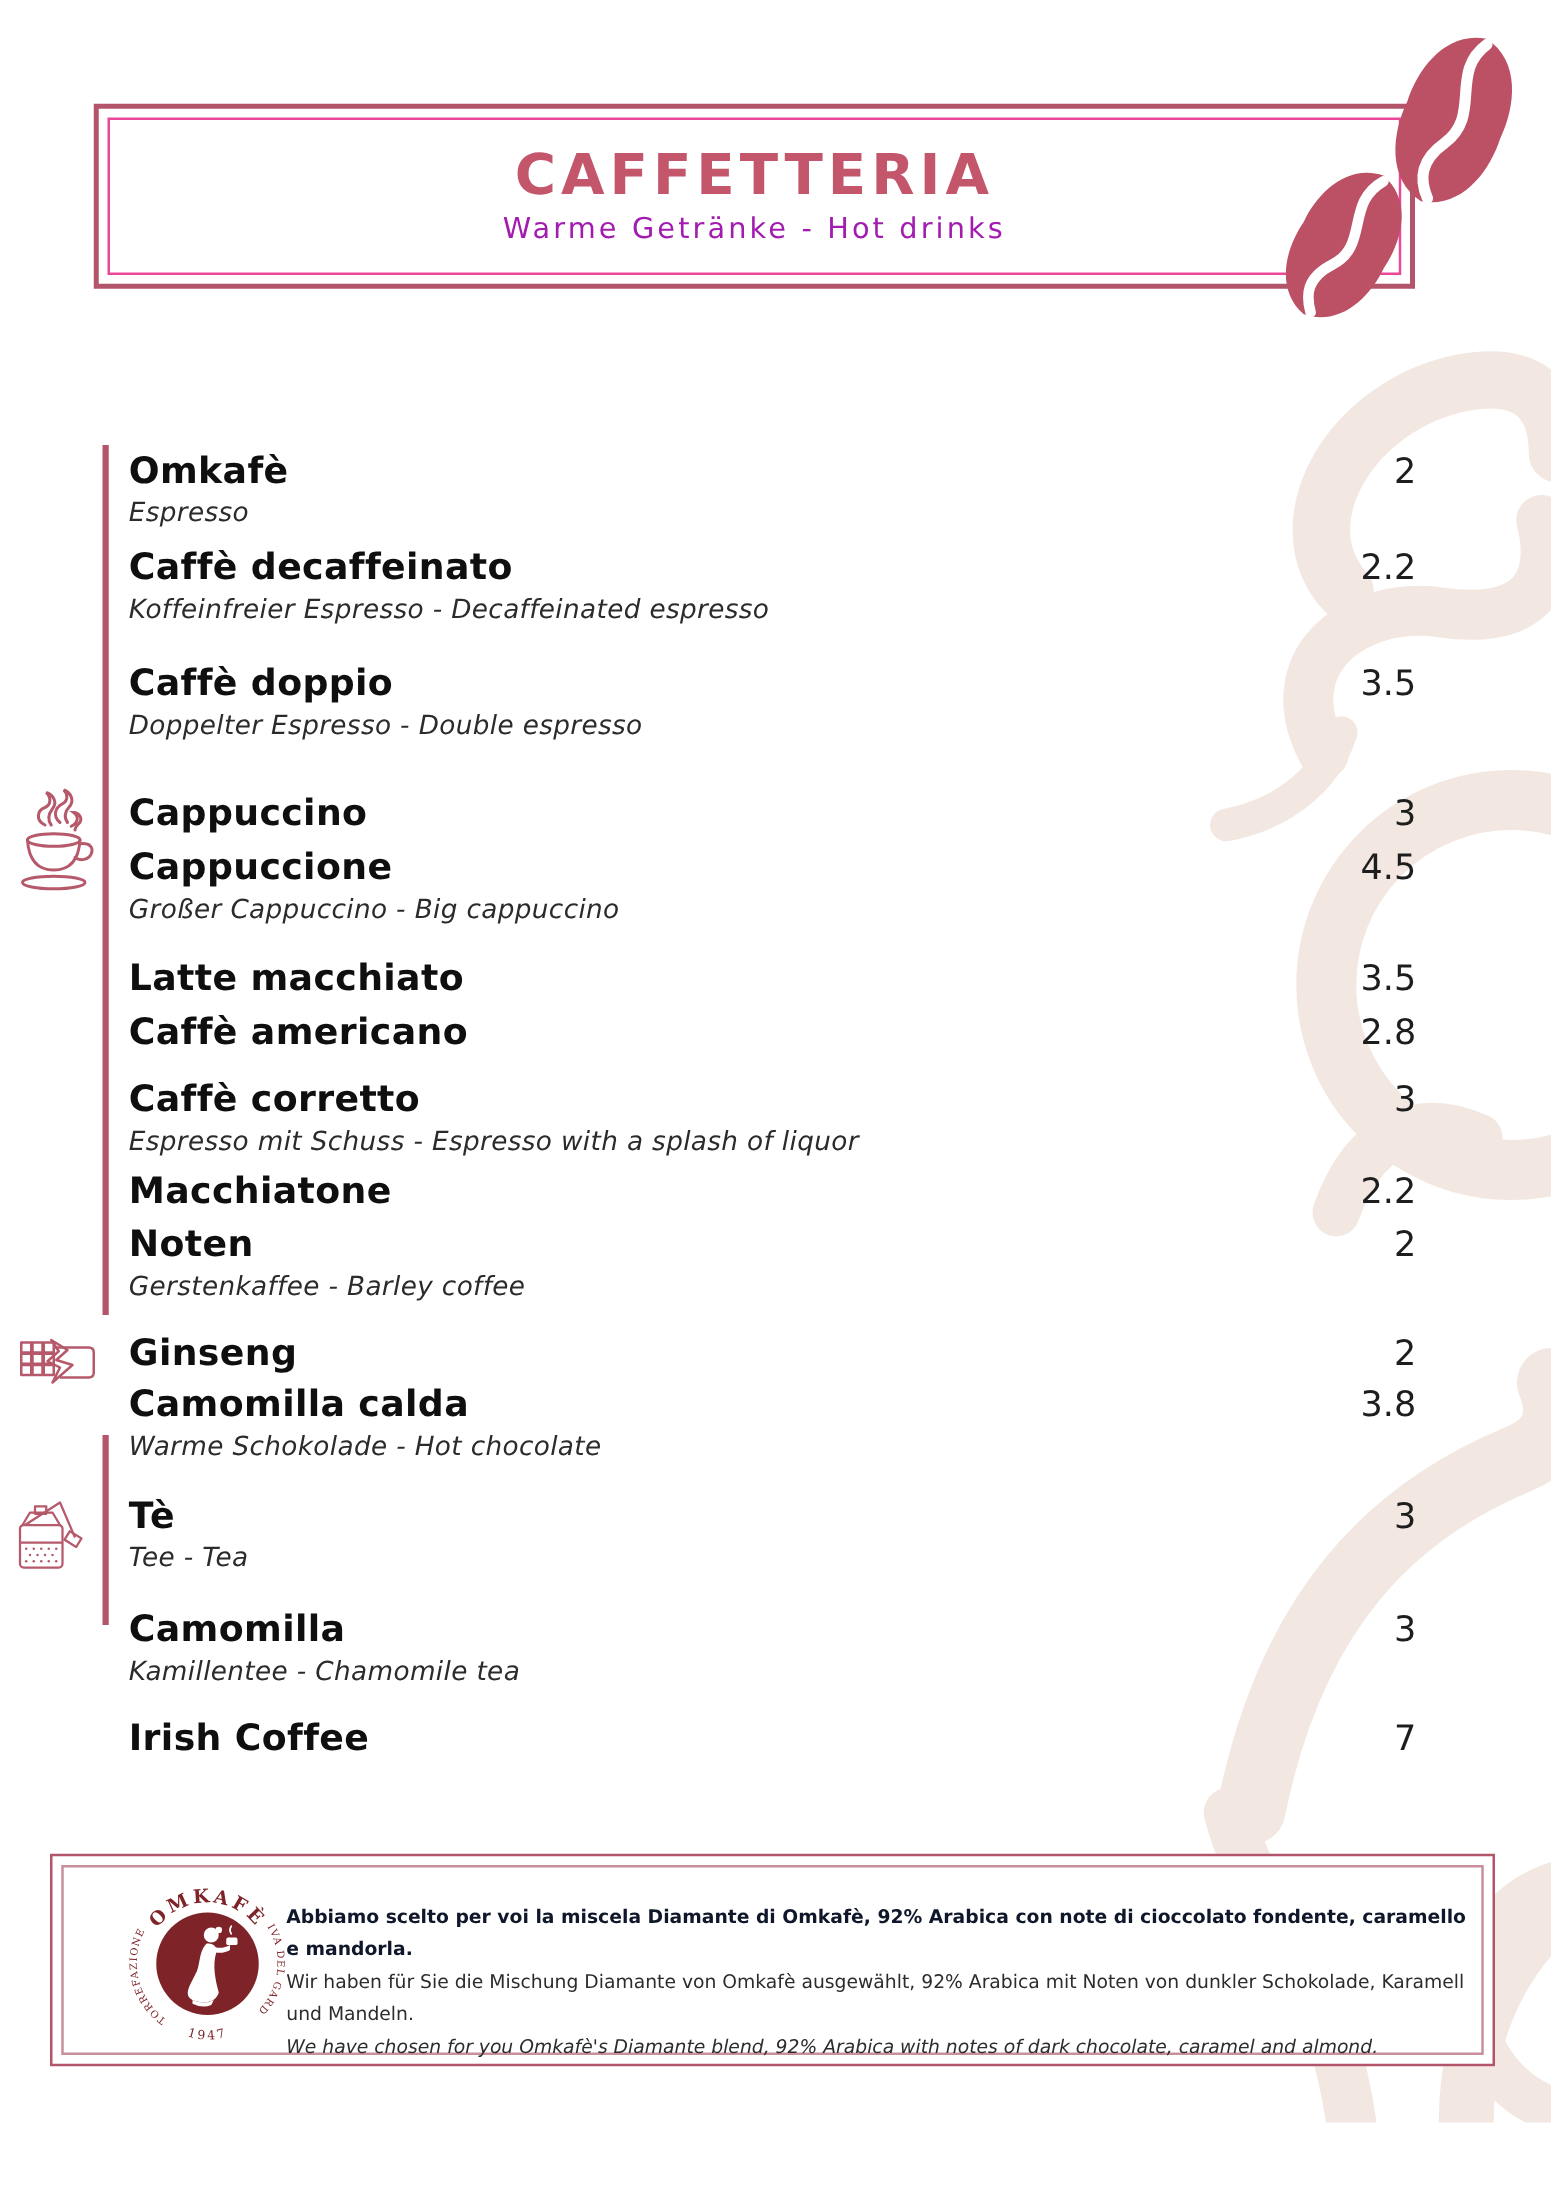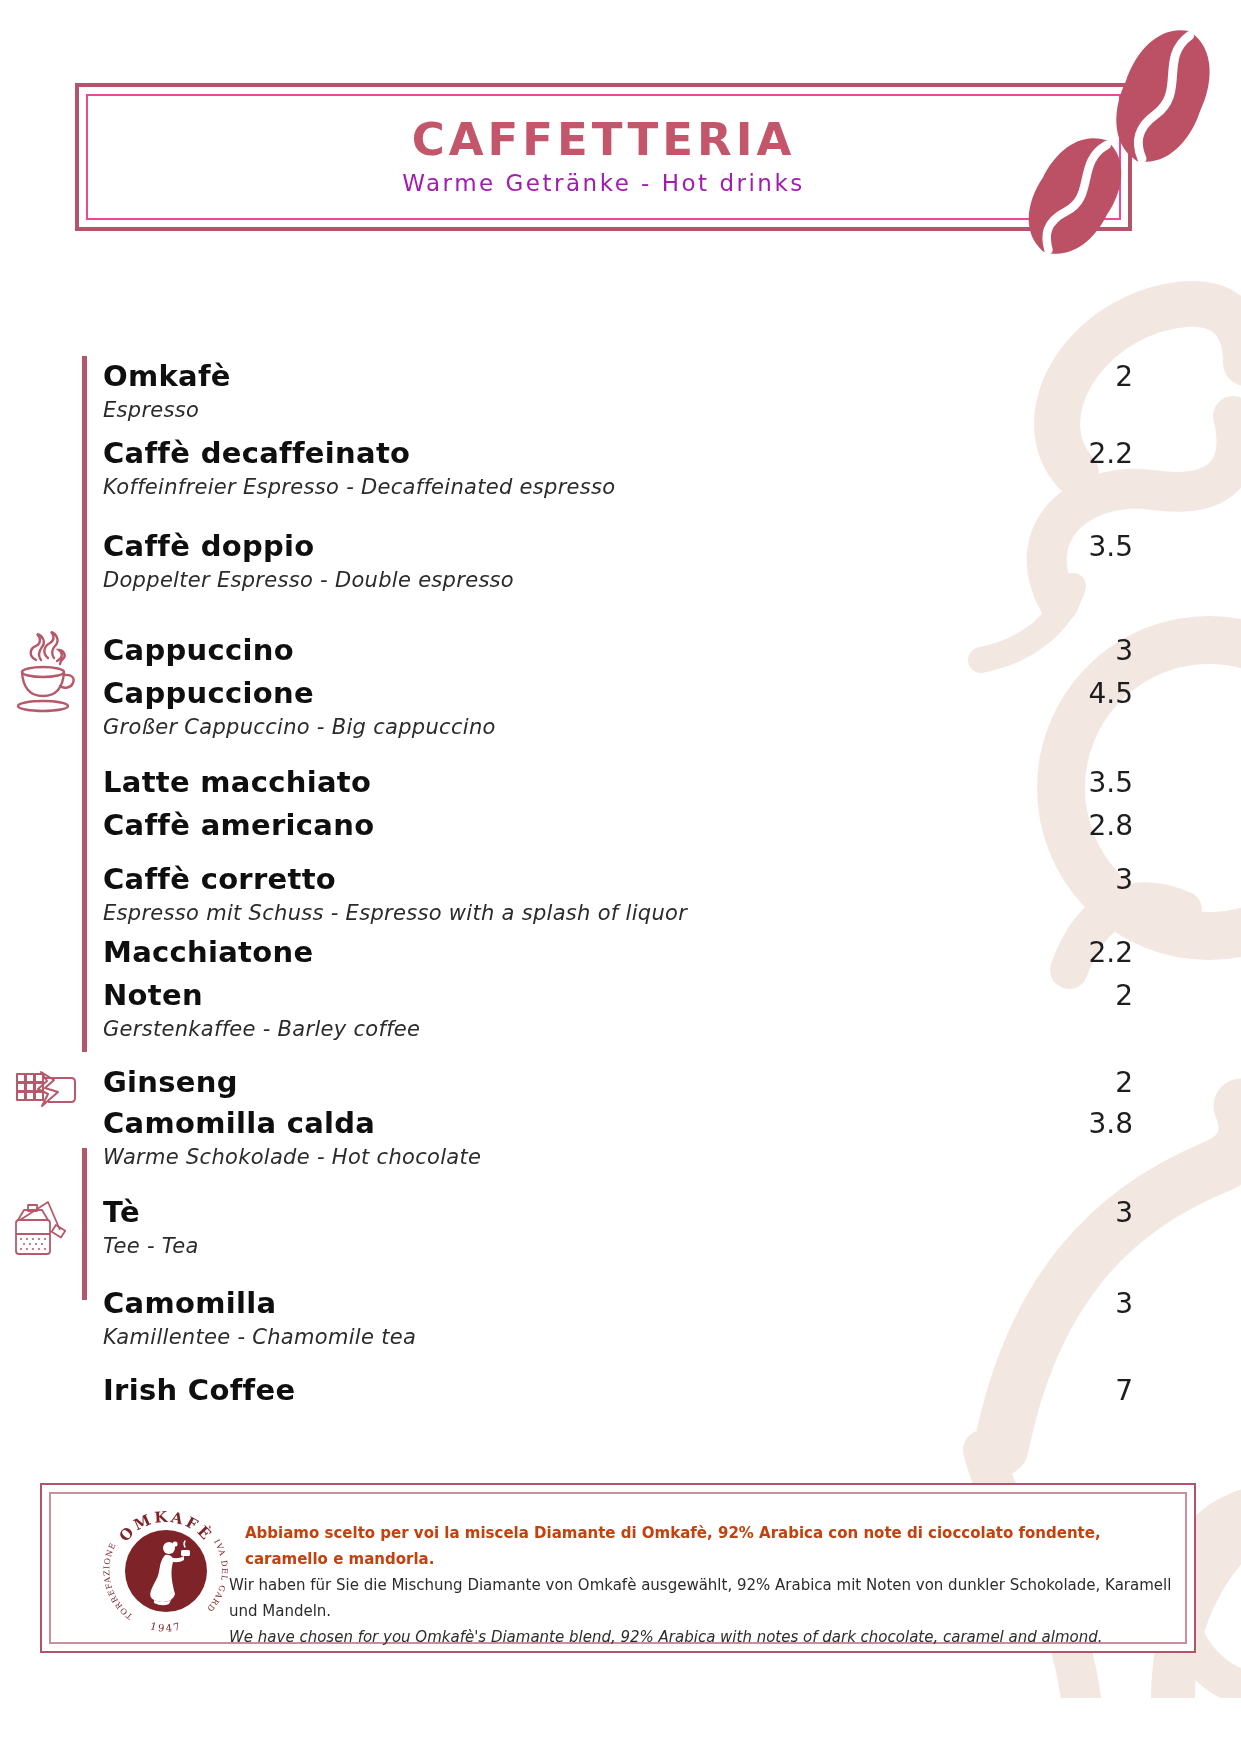--- a/index.html
+++ b/index.html
@@ -27,21 +27,21 @@
   .side-icon{position:absolute;z-index:1;}
   #cup-ic{left:14px;top:628px;}
   #choc-ic{left:14px;top:1068px;}
   #tea-ic{left:12px;top:1196px;}
   
   .footer-box{position:absolute;left:40px;top:1483px;width:1156px;height:170px;background:#fff;
               border:2px solid #b3556a;box-sizing:border-box;z-index:1;}
   .footer-inner{position:absolute;left:7px;top:7px;right:7px;bottom:7px;border:2px solid #c9909b;}
   .footer-logo{position:absolute;left:42px;top:4px;width:146px;height:146px;overflow:visible;}
   .footer-text{position:absolute;left:178px;top:26px;width:945px;font-size:15px;color:#222;line-height:26px;}
-  .ft-it{font-weight:700;color:#c2410c;margin-left:16px;}
+  .ft-it{font-weight:700;color:#0f172a;}
   .ft-de{font-weight:400;color:#2c2c2c;}
   .ft-en{font-style:italic;color:#2c2c2c;}
 </style>
 </head>
 <body>
 
 <div class="page">
 
   <svg class="watermark" viewBox="0 0 300 1430" fill="none" xmlns="http://www.w3.org/2000/svg">
     <g stroke="#f2e8e1" stroke-linecap="round" fill="none">

